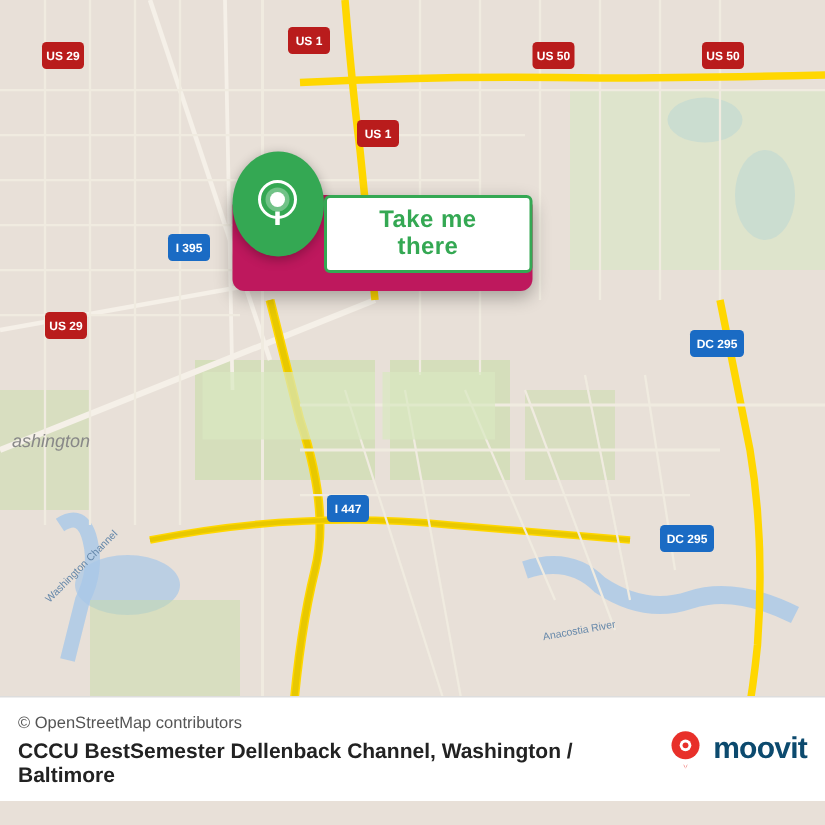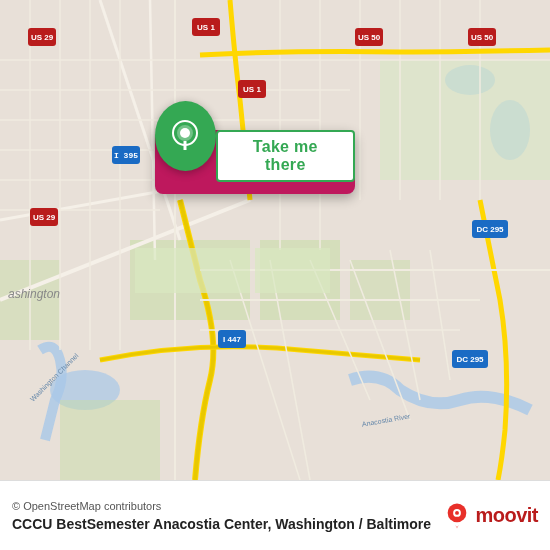--- a/index.html
+++ b/index.html
@@ -70,21 +70,21 @@
       font-weight: bold;
       padding: 6px 20px;
       border-radius: 4px;
       cursor: pointer;
       letter-spacing: 0.3px;
     }
 
     
     #footer {
       position: absolute;
-      bottom: 0;
+      bottom: 16px;
       left: 0;
       width: 550px;
       height: 70px;
       background: white;
       border-top: 1px solid #ddd;
       display: flex;
       align-items: center;
       padding: 0 12px;
       justify-content: space-between;
     }
@@ -113,21 +113,21 @@
     }
 
     #moovit-pin {
       width: 28px;
       height: 28px;
     }
 
     #moovit-text {
       font-size: 20px;
       font-weight: bold;
-      color: #b91c1c;
+      color: #0c4a6e;
       letter-spacing: -0.5px;
     }
 
     
     .shield {
       position: absolute;
       font-size: 9px;
       font-weight: bold;
       color: white;
       display: flex;
@@ -143,21 +143,20 @@
       height: 18px;
       font-size: 8px;
     }
 
     .shield-dc {
       background: #1a6bc4;
       border-radius: 3px;
       width: 36px;
       height: 18px;
       font-size: 8px;
-      margin-left: 12px;
     }
 
     .shield-i {
       background: #1a6bc4;
       border-radius: 3px;
       width: 28px;
       height: 18px;
       font-size: 8px;
     }
   </style>
@@ -248,21 +247,21 @@
 
     <text x="360" y="420" font-size="7" fill="#6688aa" font-family="Arial" transform="rotate(-10, 400, 410)">Anacostia River</text>
   </svg>
 
   <div class="shield shield-us" style="top:28px; left:28px;">US 29</div>
   <div class="shield shield-us" style="top:18px; left:192px;">US 1</div>
   <div class="shield shield-us" style="top:80px; left:238px;">US 1</div>
   <div class="shield shield-us" style="top:28px; left:355px;">US 50</div>
   <div class="shield shield-us" style="top:28px; left:468px;">US 50</div>
   <div class="shield shield-us" style="top:208px; left:30px;">US 29</div>
-  <div class="shield shield-i" style="top:146px; left:112px;font-family:Liberation Mono, monospace;">I 395</div>
+  <div class="shield shield-i" style="top:156px; left:112px;">I 395</div>
   <div class="shield shield-i" style="top:330px; left:218px;">I 447</div>
   <div class="shield shield-dc" style="top:220px; left:460px;">DC 295</div>
   <div class="shield shield-dc" style="top:350px; left:440px;">DC 295</div>
 
   <div id="take-me-there-popup">
     <div id="pin-circle">
       <svg id="pin-icon-svg" viewBox="0 0 36 36" xmlns="http://www.w3.org/2000/svg">
 
         <circle cx="18" cy="15" r="8" fill="white" opacity="0.3"></circle>
         <circle cx="18" cy="15" r="5" fill="white"></circle>
@@ -273,21 +272,21 @@
     <button id="take-me-there-btn">Take me there</button>
   </div>
 </div>
 
 <div id="footer">
   <div id="footer-left">
     <span id="osm-credit">
       <span>©</span>
       <a href="#" style="color:#0066cc;text-decoration:none;font-size:11px;color:#555;">OpenStreetMap contributors</a>
     </span>
-    <span id="location-name">CCCU BestSemester Anacostia Center, Washington / Baltimore</span>
+    <span id="location-name">CCCU BestSemester Dellenback Channel, Washington / Baltimore</span>
   </div>
   <div id="moovit-logo">
 
     <svg id="moovit-pin" viewBox="0 0 28 36" xmlns="http://www.w3.org/2000/svg">
       <ellipse cx="14" cy="14" rx="12" ry="12" fill="#e8302a"></ellipse>
       <path d="M14 26 Q14 34 14 34 L12 30 Q14 32 14 34 L16 30 Q14 32 14 34Z" fill="#e8302a"></path>
       <circle cx="14" cy="14" r="5" fill="white"></circle>
 
       <circle cx="14" cy="14" r="2.5" fill="#e8302a"></circle>
     </svg>

